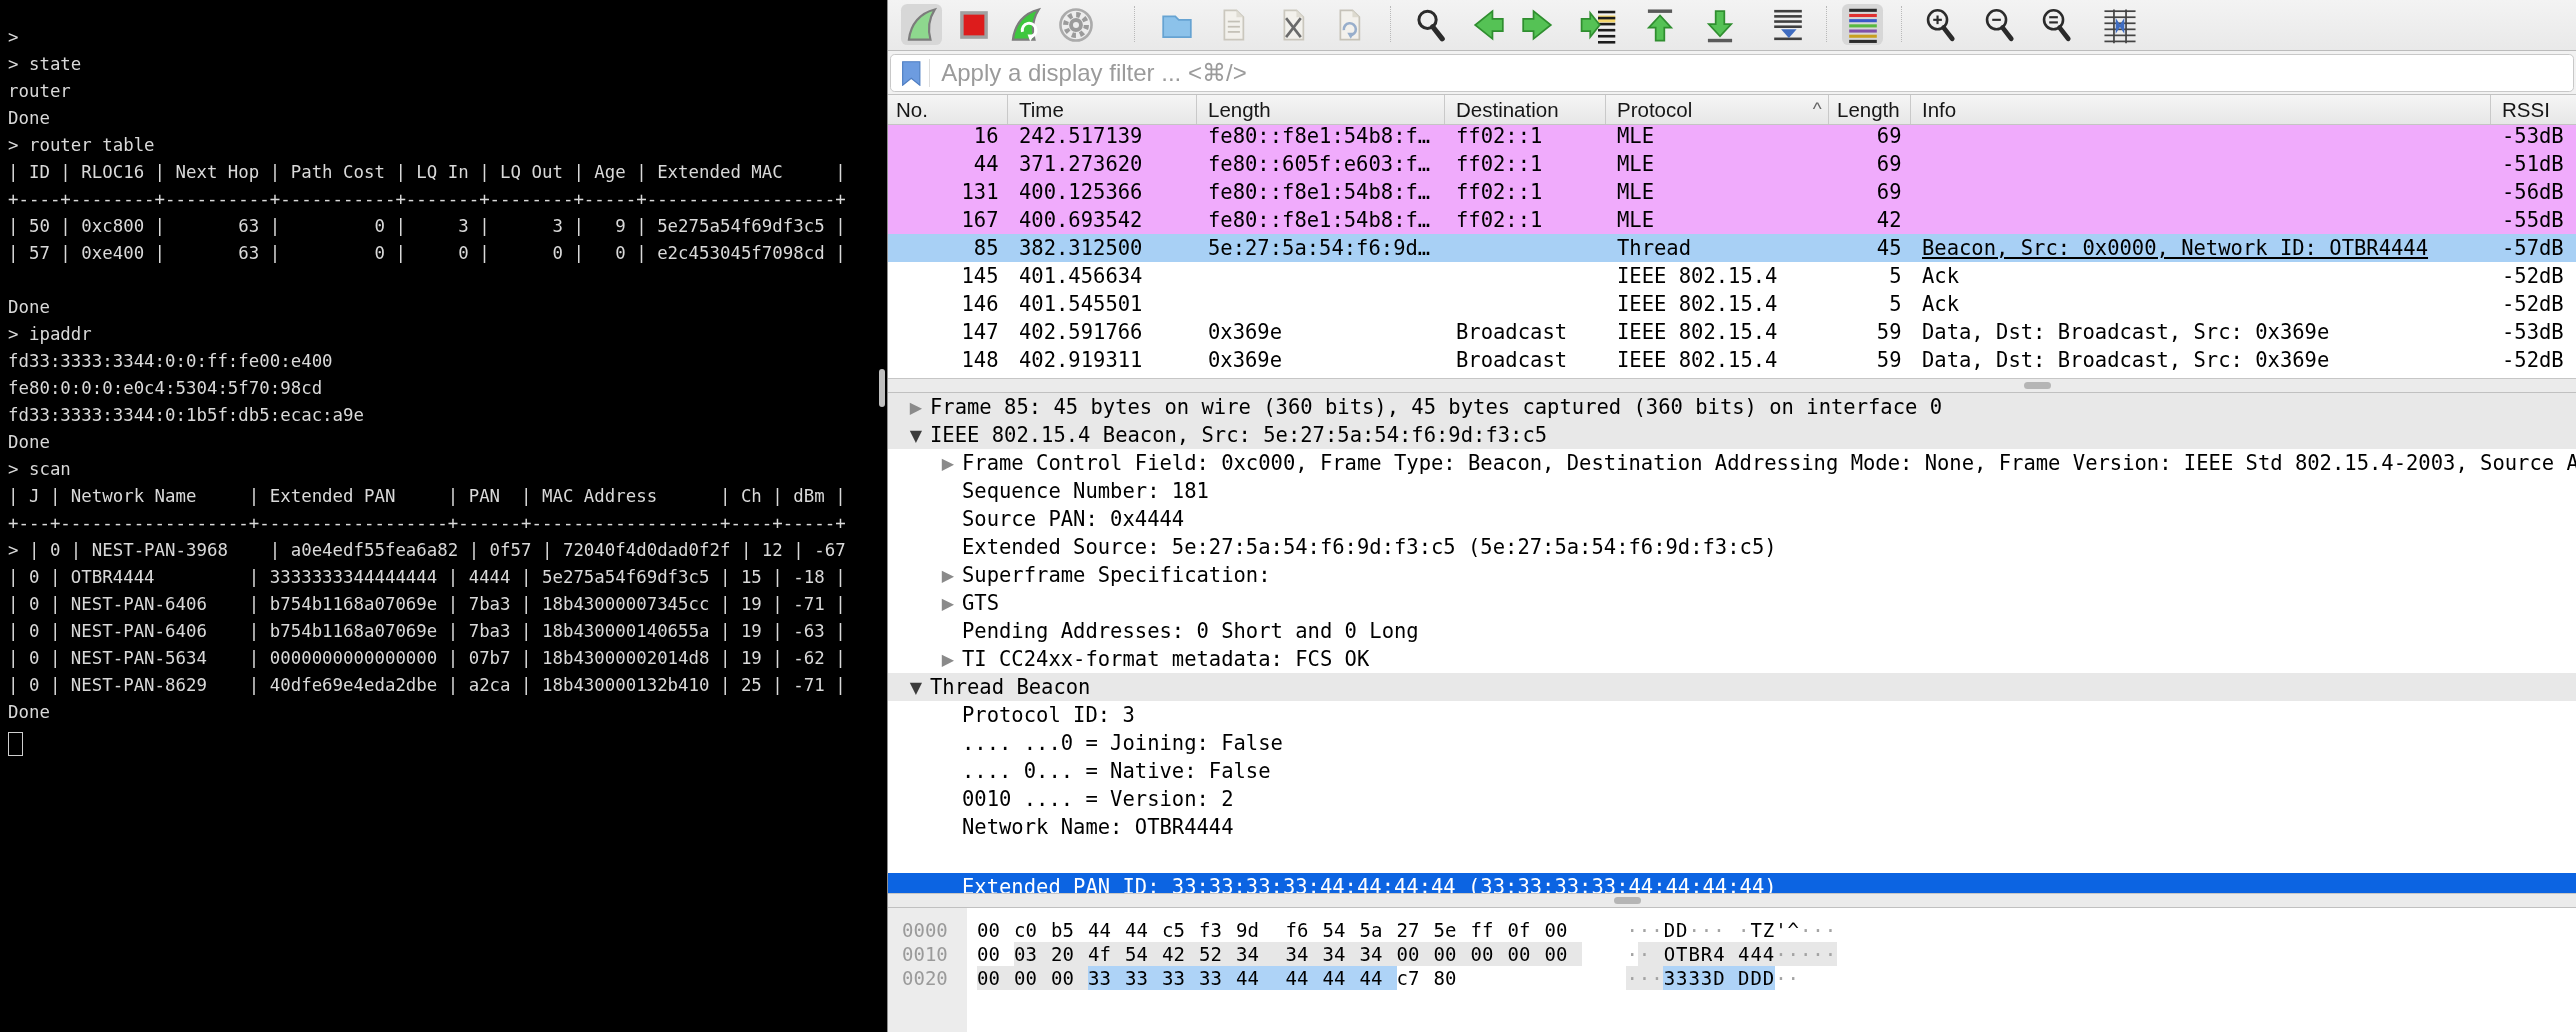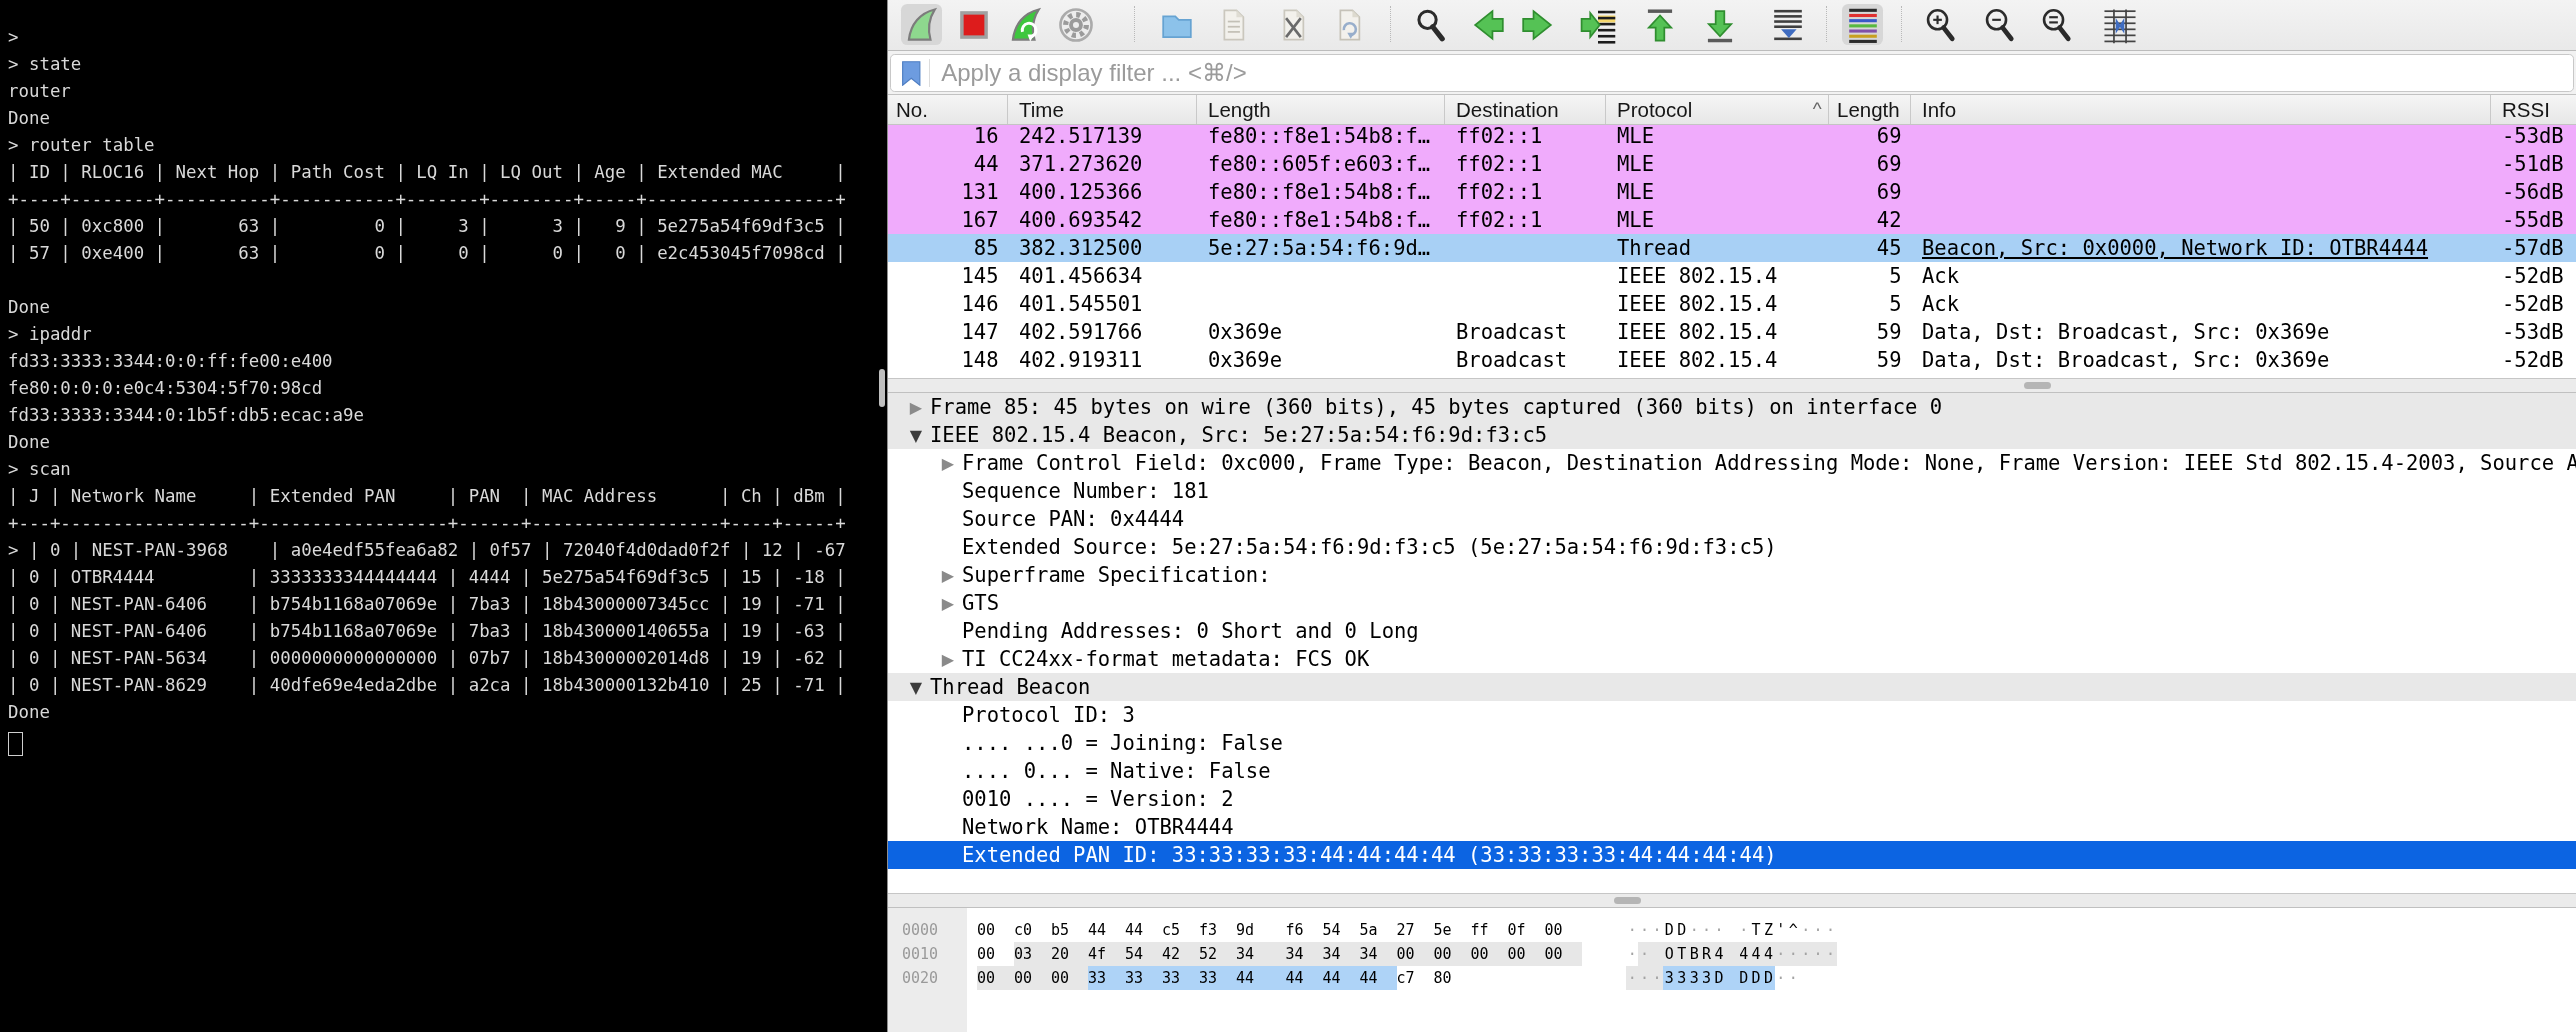--- a/index.html
+++ b/index.html
@@ -37,28 +37,28 @@
   .prow.selected{background:#a8d0f5;}
   .prow.plain{background:#fff;}
   .pcell{height:100%;box-sizing:border-box;display:flex;align-items:center;white-space:nowrap;overflow:hidden;}
   
   .splitter{position:relative;height:15px;background:#ebebeb;border-top:0.8px solid #c6c6c6;border-bottom:0.8px solid #c0c0c0;box-sizing:border-box;}
   .sthumb{position:absolute;top:3.2px;width:27px;height:7px;border-radius:4px;background:#b5b5b5;}
   
   #pdetail{position:relative;height:500px;background:#fff;overflow:hidden;}
   .drow{display:flex;height:28px;align-items:center;font-family:"DejaVu Sans Mono",monospace;font-size:20.5px;color:#000;white-space:nowrap;}
   .drow.graybg{background:#e8e8e8;}
-  .drow.selbg{background:#0c64e2;color:#fff;}
+  .drow.selbg{background:#0c64e2;color:#fff;margin-top:32px;}
   .darr{flex:none;width:28px;text-align:center;font-size:16px;font-family:"DejaVu Sans",sans-serif;}
   .darr.c{color:#8a8a8a;} .darr.e{color:#3c3c3c;}
   .dtext{overflow:hidden;white-space:pre;}
   
   #phex{position:relative;height:125px;background:#fff;overflow:hidden;}
   #hexgutter{position:absolute;left:0;top:0;width:79px;height:100%;background:#ececec;}
-  .hxrow{position:relative;height:24px;font-family:"DejaVu Sans Mono",monospace;font-size:15px;line-height:24px;}
+  .hxrow{position:relative;height:24px;font-family:"DejaVu Sans Mono",monospace;font-size:19px;line-height:24px;}
   .hxoff{position:absolute;left:14px;color:#9a9a9a;}
   .hxbytes{position:absolute;left:89px;display:flex;}
   .hxb{width:37px;flex:none;}
   .hxgap{width:12.6px;flex:none;}
   .hxascii{position:absolute;left:738px;display:flex;}
   .hxa{width:12.4px;flex:none;text-align:center;}
   .hl-gray{background:#e7e7e7;}
   .hl-blue{background:#aed3f7;}
   .dim{color:#a3a3a3;}
 </style>

